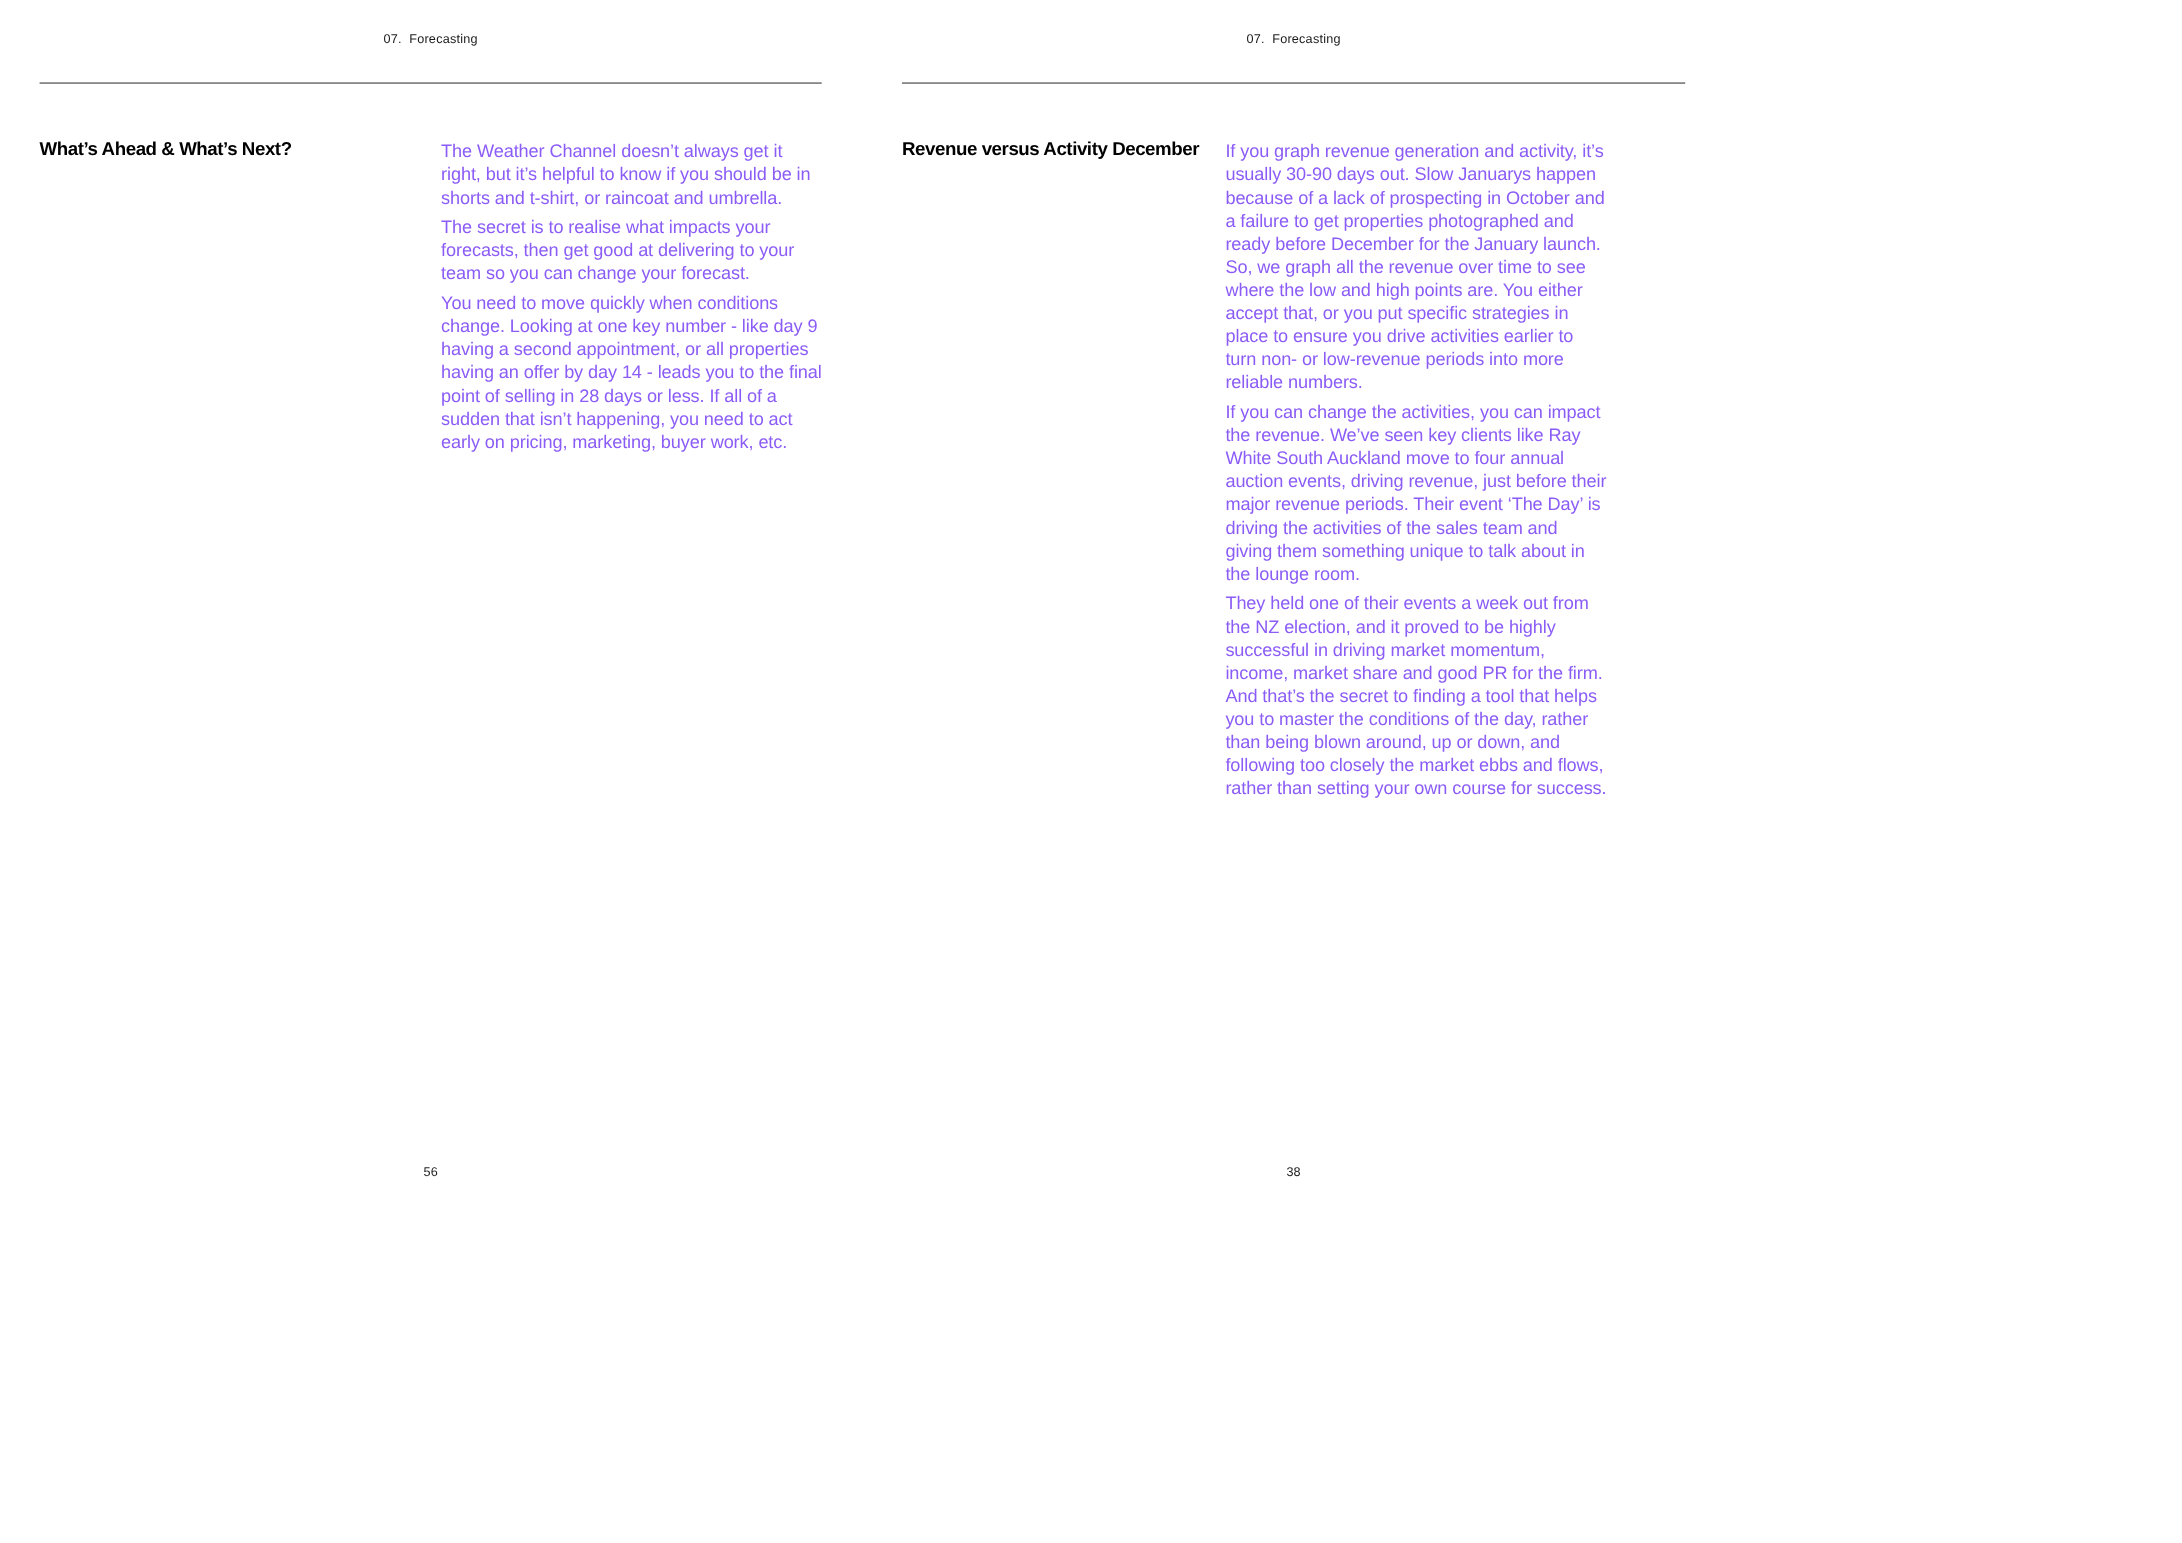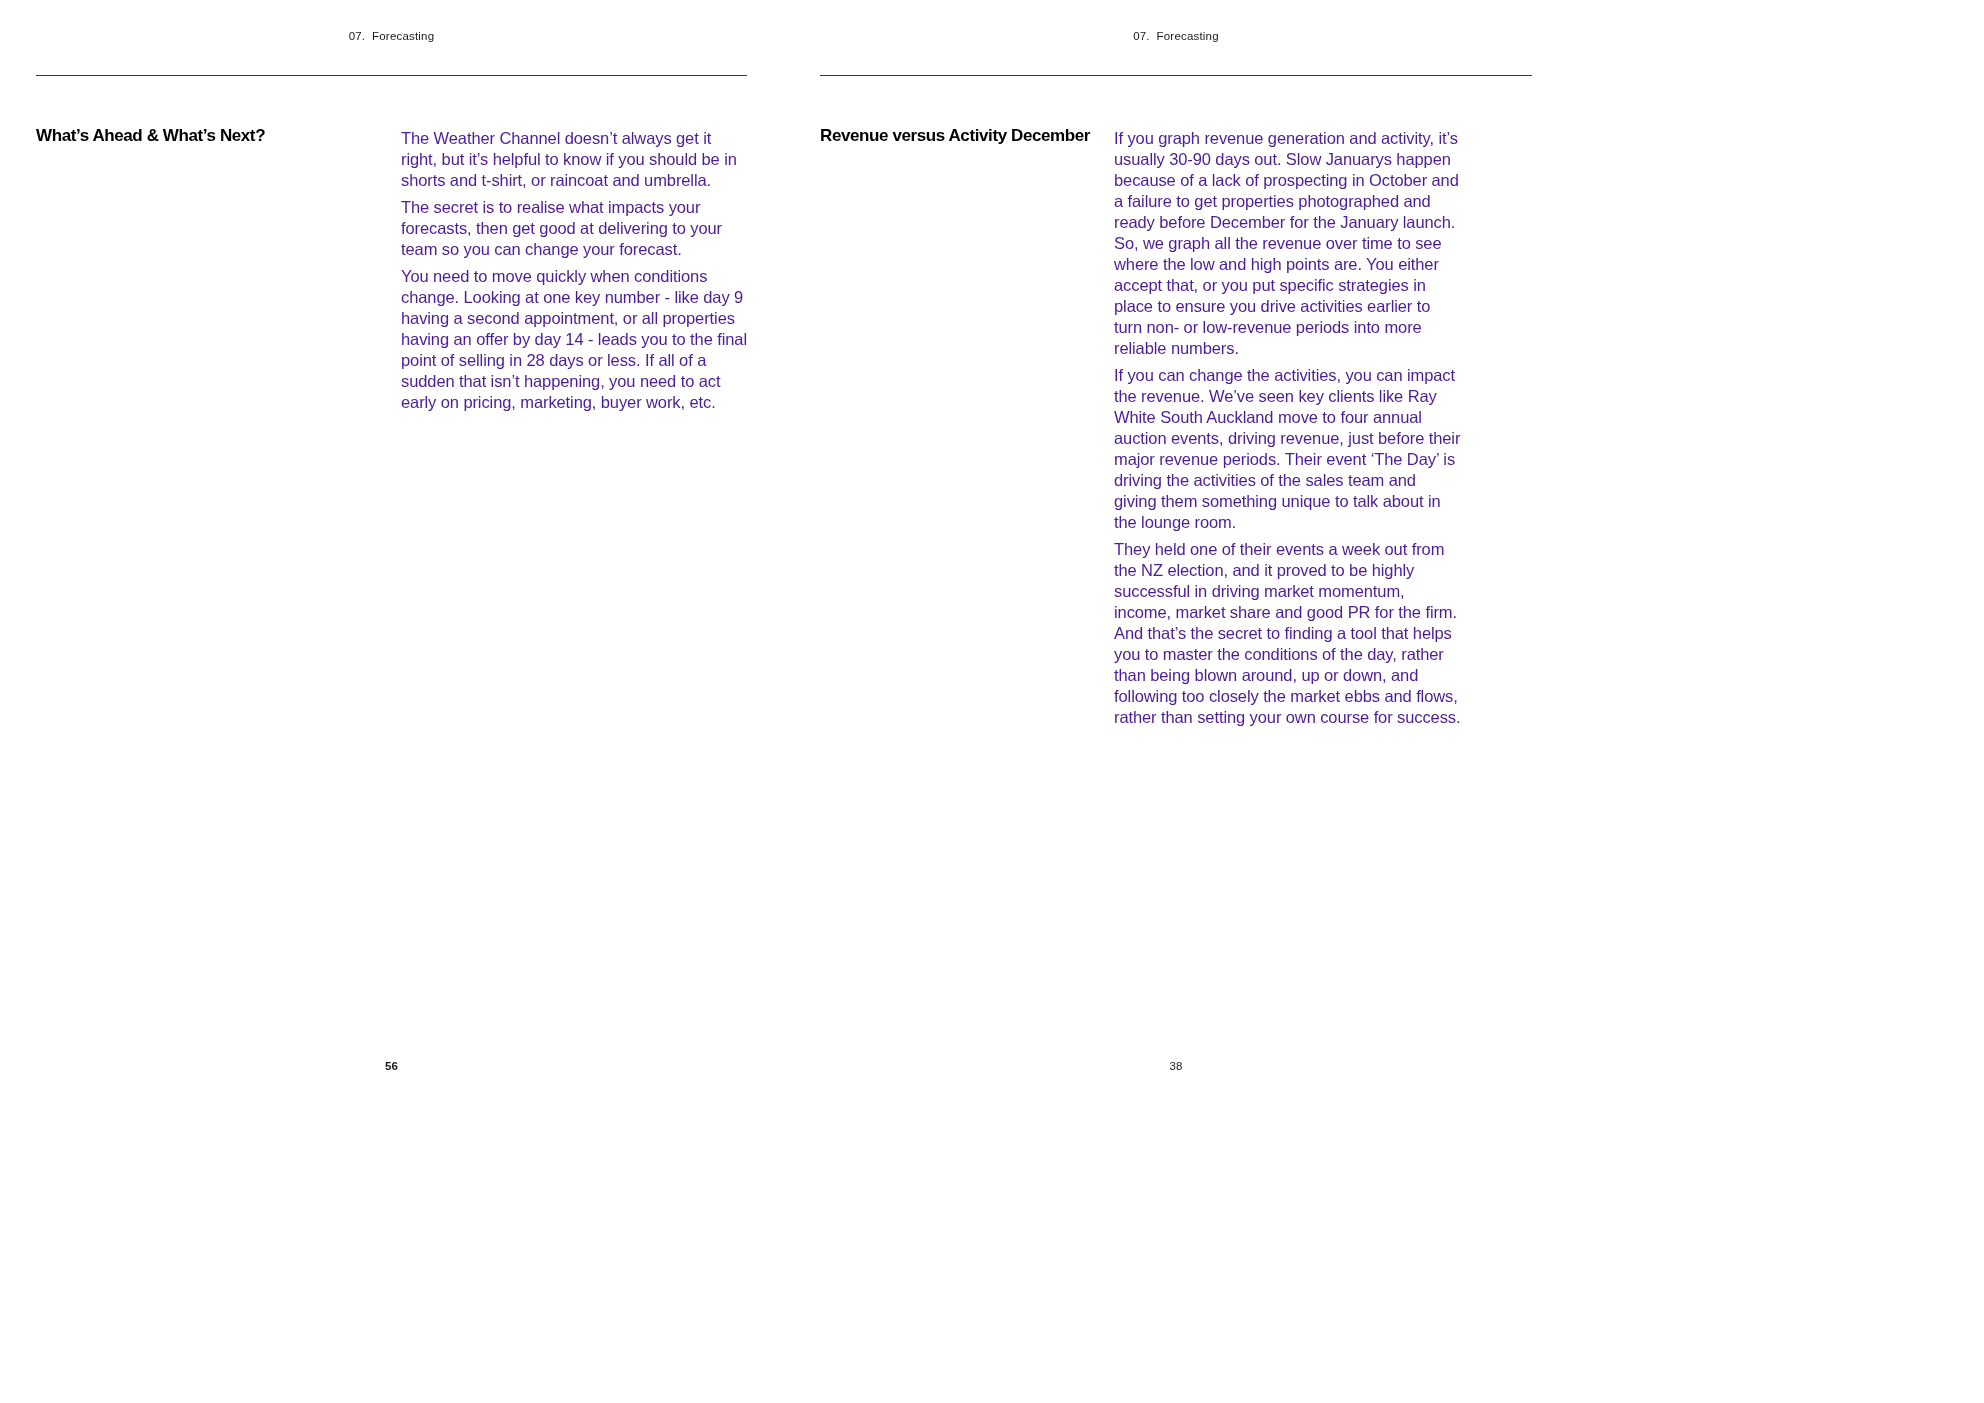--- a/index.html
+++ b/index.html
@@ -39,39 +39,39 @@
     font-weight: 700;
     letter-spacing: -0.4px;
     color: #000000;
     line-height: 1.15;
   }
   .body-col {
     position: absolute;
     top: 128px;
     font-size: 16.5px;
     line-height: 21px;
-    color: #4c1d95;
+    color: #8b5cf6;
     letter-spacing: -0.1px;
   }
   .body-col p {
     margin: 0 0 6px 0;
   }
   .page-number {
     position: absolute;
     top: 1060px;
     text-align: center;
     font-size: 11.5px;
     color: #1a1a1a;
   }
   
   .l-head   { left: 36px;  width: 711px; }
   .l-rule   { left: 36px;  width: 711px; }
   .l-title  { left: 36px;  width: 350px; }
   .l-body   { left: 401px; width: 346px; }
-  .l-folio  { left: 36px;  width: 711px; font-weight: bold; }
+  .l-folio  { left: 36px;  width: 711px; }
   
   .r-head   { left: 820px;  width: 712px; }
   .r-rule   { left: 820px;  width: 712px; }
   .r-title  { left: 820px;  width: 360px; }
   .r-body   { left: 1114px; width: 348px; }
   .r-folio  { left: 820px;  width: 712px; }
 </style>
 </head>
 <body>
 

